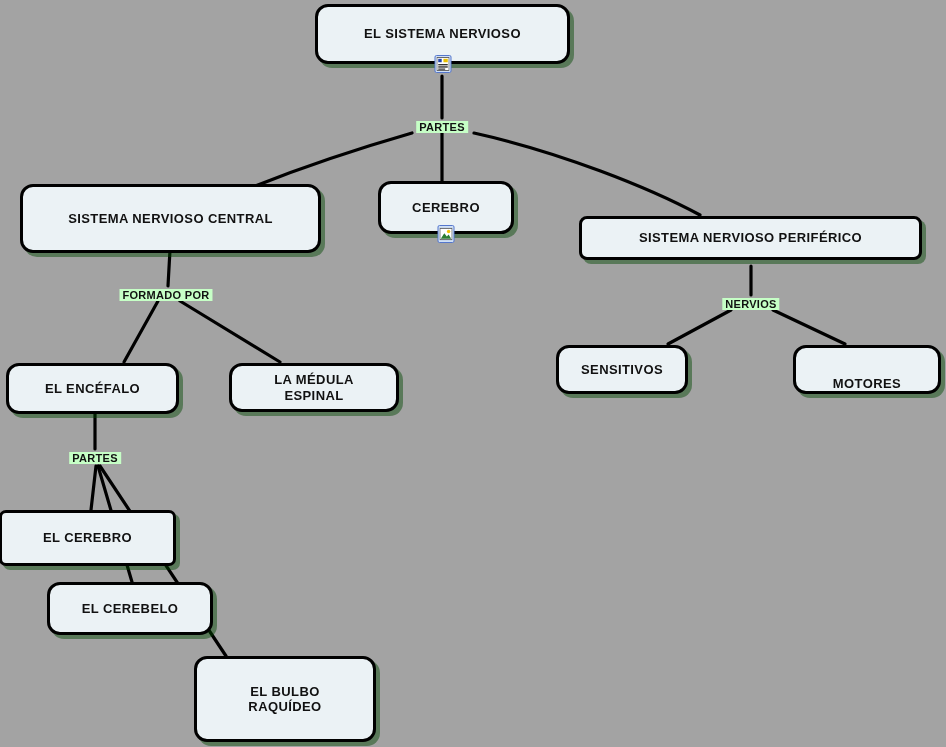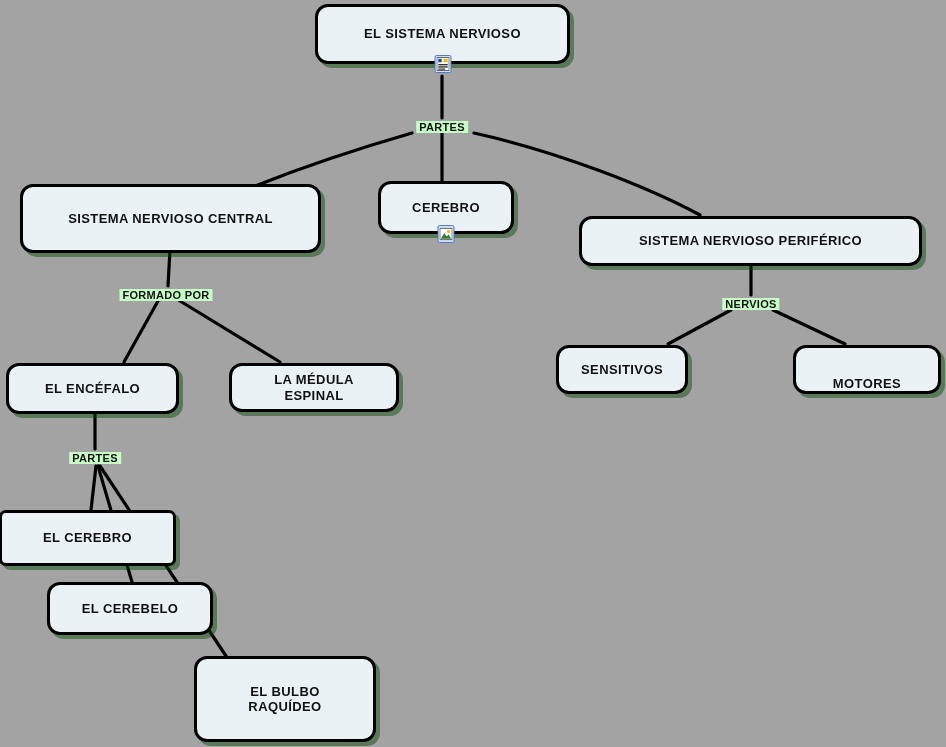--- a/index.html
+++ b/index.html
@@ -97,21 +97,21 @@
   <div id="node-layer">
       <div class="node" style="left: 315px; top: 4px; width: 255px; height: 60px;">
         <div class="node-label">EL SISTEMA NERVIOSO</div>
       </div>
       <div class="node" style="left: 20px; top: 184px; width: 301px; height: 69px;">
         <div class="node-label">SISTEMA NERVIOSO CENTRAL</div>
       </div>
       <div class="node" style="left: 378px; top: 181px; width: 136px; height: 53px;">
         <div class="node-label">CEREBRO</div>
       </div>
-      <div class="node" style="left: 579px; top: 216px; width: 343px; height: 50px;">
+      <div class="node" style="left: 579px; top: 216px; width: 343px; height: 44px; border-radius: 8px;">
         <div class="node-label">SISTEMA NERVIOSO PERIFÉRICO</div>
       </div>
       <div class="node" style="left: 6px; top: 363px; width: 173px; height: 51px;">
         <div class="node-label">EL ENCÉFALO</div>
       </div>
       <div class="node" style="left: 229px; top: 363px; width: 170px; height: 49px;">
         <div class="node-label">LA MÉDULA
 ESPINAL</div>
       </div>
       <div class="node" style="left: 556px; top: 345px; width: 132px; height: 49px;">

